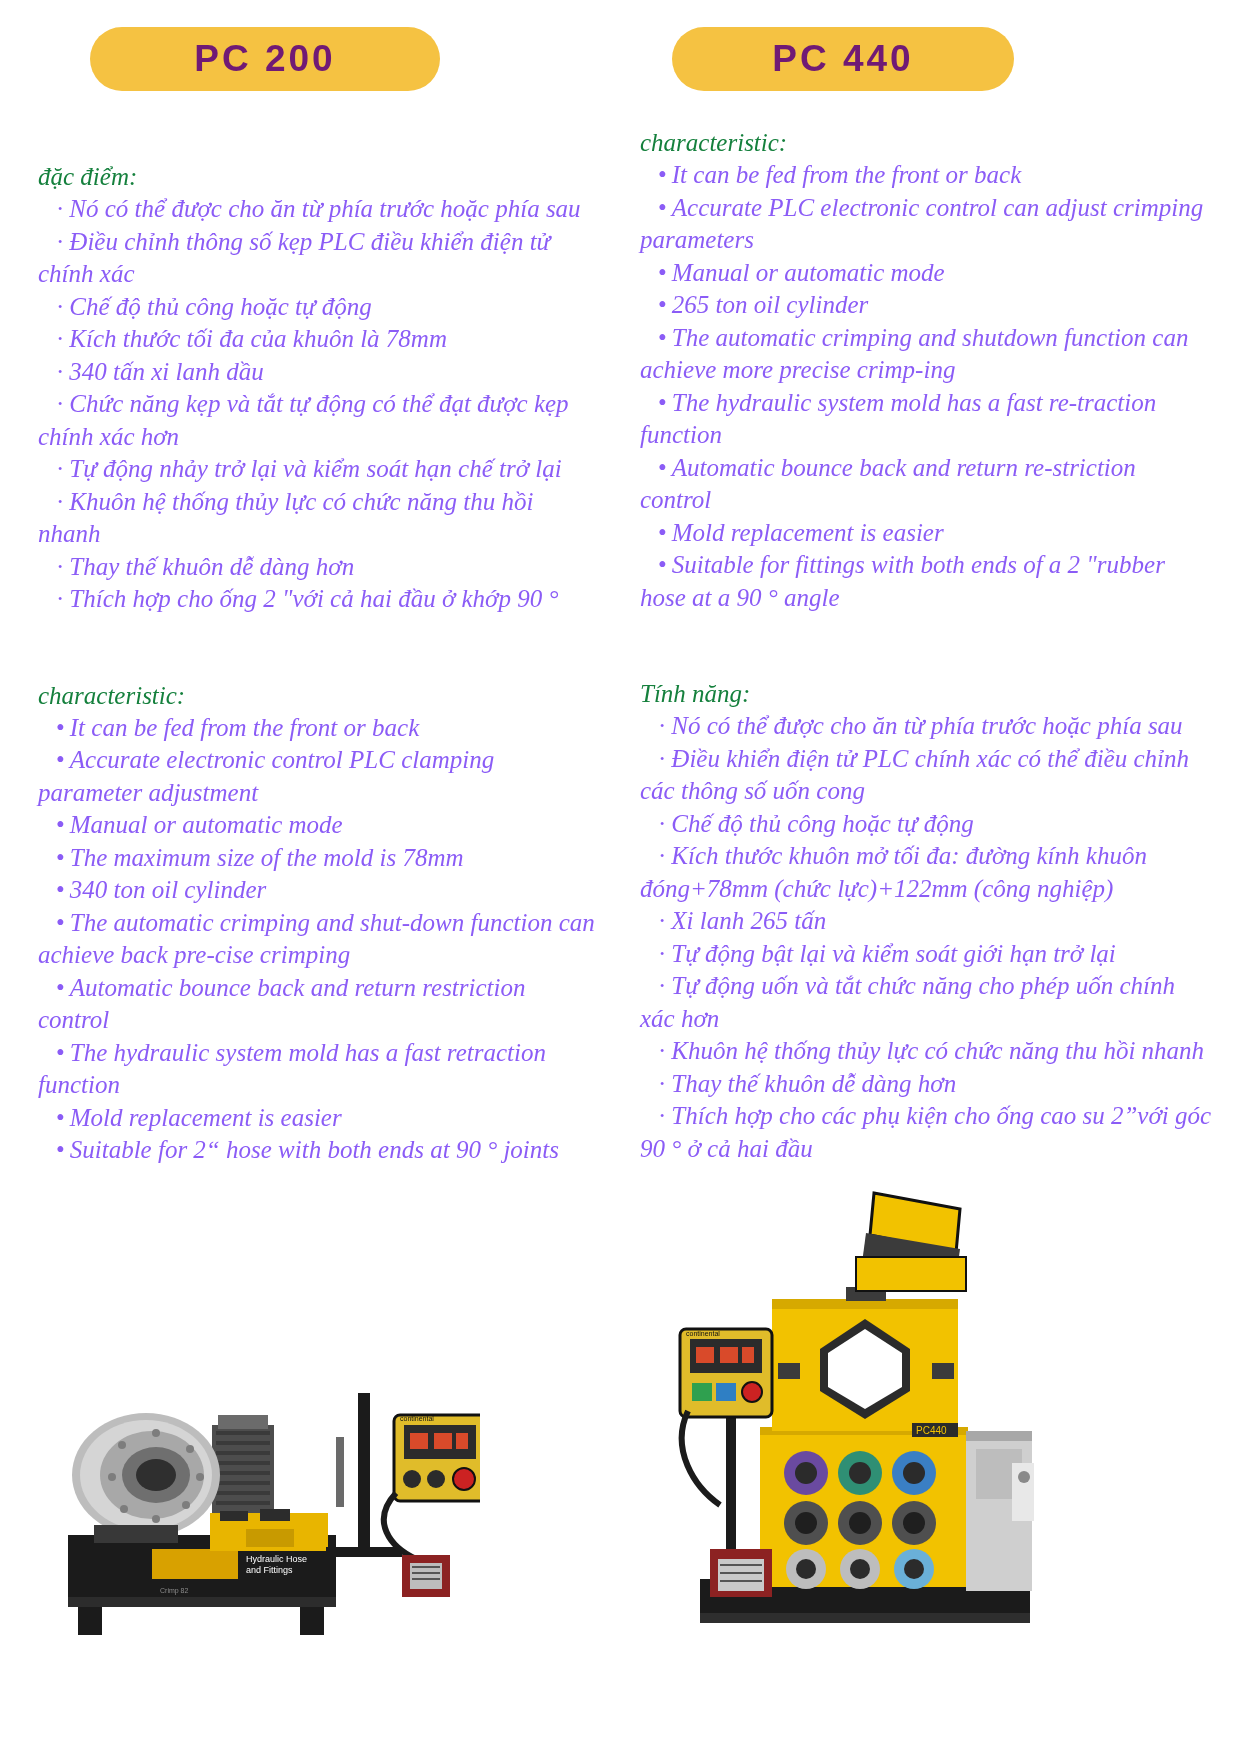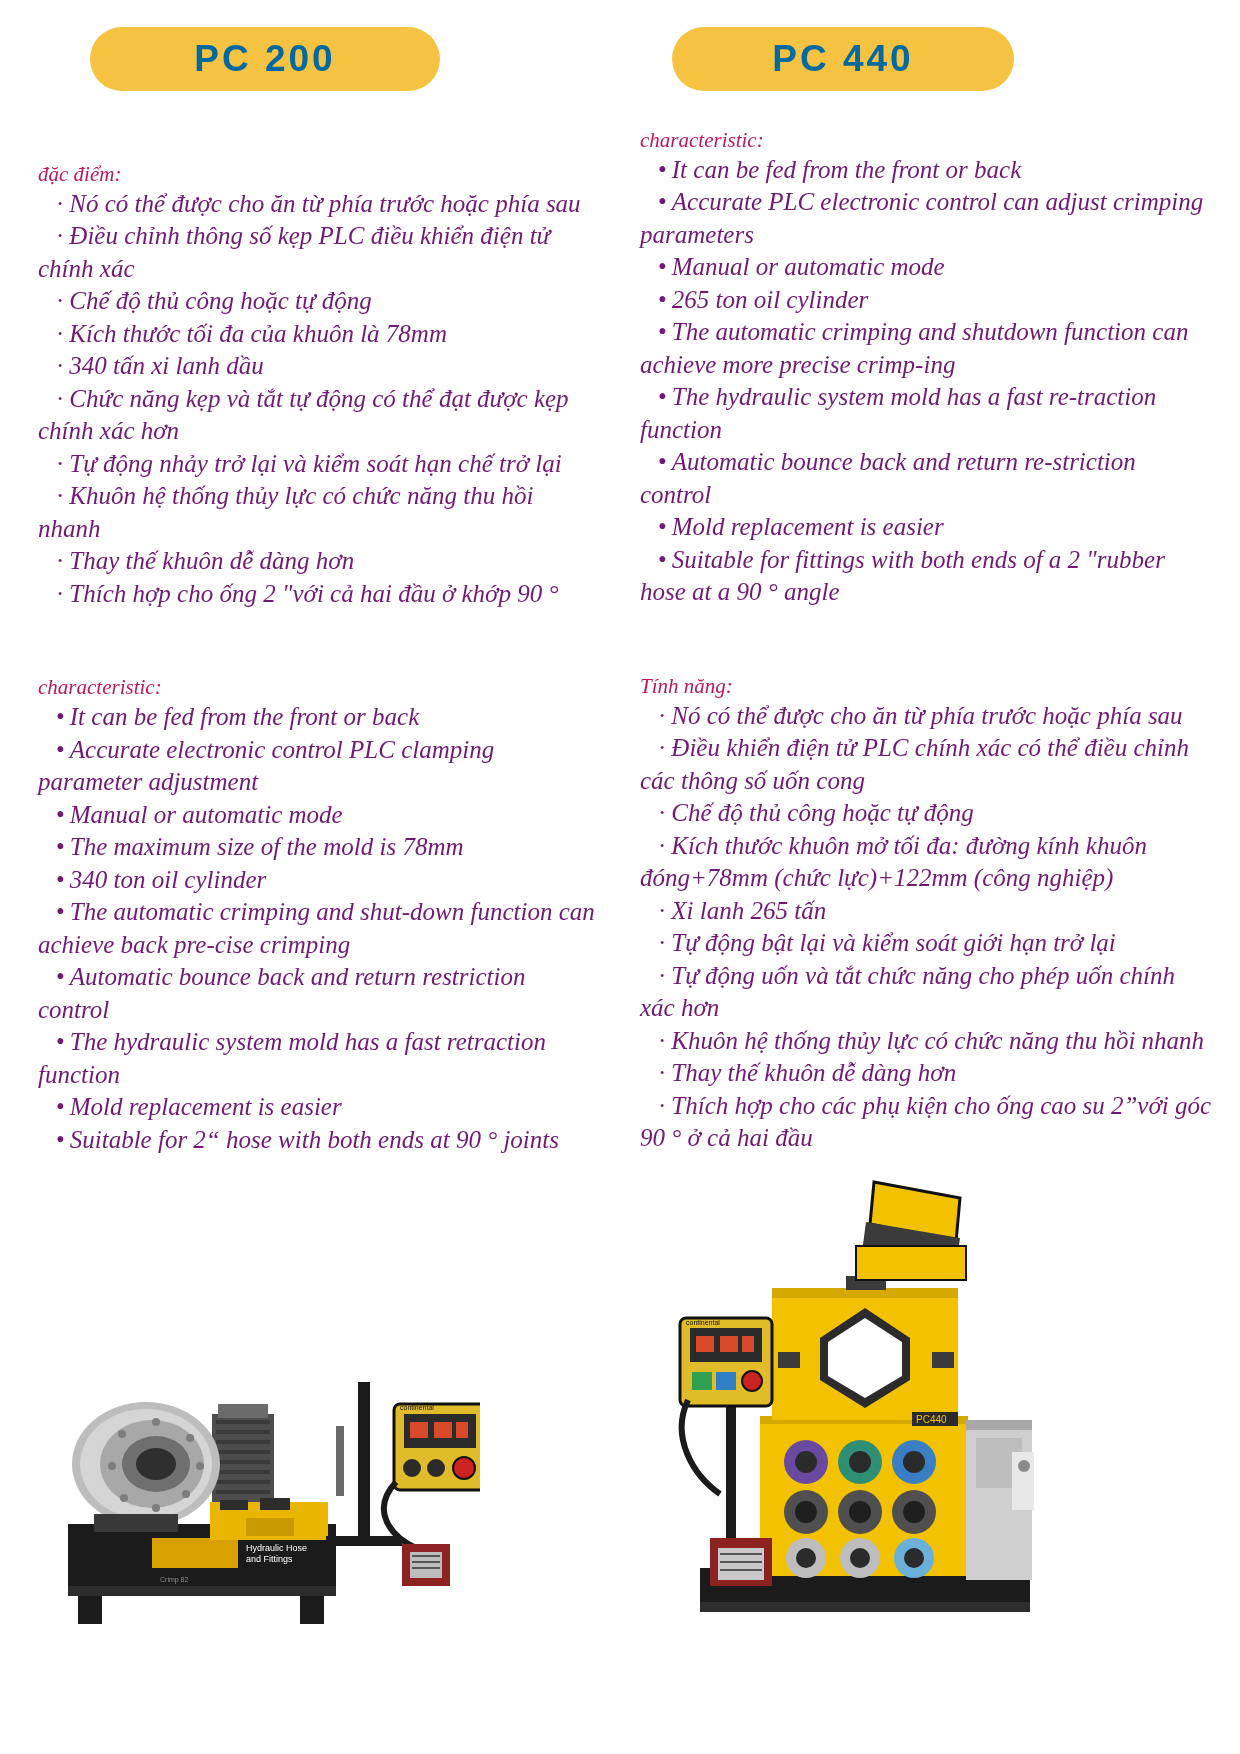--- a/index.html
+++ b/index.html
@@ -34,40 +34,40 @@
     justify-content: center;
     margin-top: 27px;
   }
   .pill-left { width: 350px; margin-left: 52px; }
   .pill-right { width: 342px; margin-left: 32px; }
   .pill span {
     font-family: "Liberation Sans", sans-serif;
     font-weight: bold;
     font-size: 37px;
     letter-spacing: 3px;
-    color: #0369a1;
+    color: #701a75;
   }
 
   .block { margin-top: 26px; }
   .block-title {
     font-style: italic;
-    font-size: 21px;
+    font-size: 25px;
     line-height: 1.28;
-    color: #be185d;
+    color: #15803d;
   }
   ul.items {
     list-style: none;
     margin: 0;
     padding: 0;
   }
   ul.items li {
     font-style: italic;
     font-size: 25px;
     line-height: 1.30;
-    color: #701a75;
+    color: #8b5cf6;
     text-indent: 18px;
     margin: 0;
   }
   ul.items li .bullet {
     font-style: normal;
     padding-right: 5px;
   }
   .gap-sm { height: 10px; }
   .gap-md { height: 38px; }
   .gap-lg { height: 44px; }

